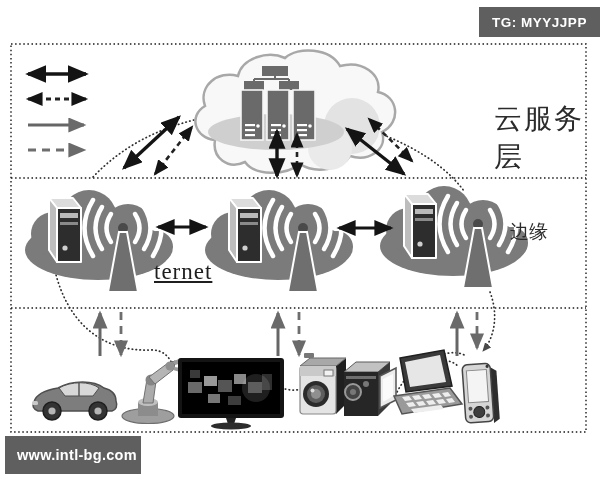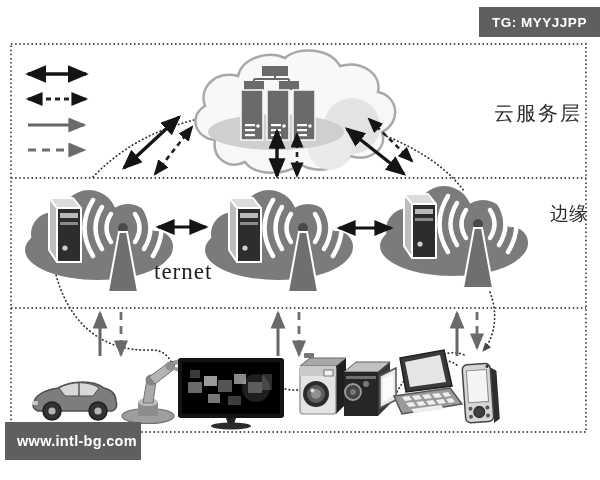--- a/index.html
+++ b/index.html
@@ -6,31 +6,31 @@
   .stage{
     position:relative;width:600px;height:480px;background:#ffffff;overflow:hidden;
     font-family:"Liberation Sans", sans-serif;
   }
   .badge{
     position:absolute;left:479px;top:7px;width:121px;height:30px;
     background:var(--badge_bg,#5f5f5f);color:#fff;font-size:13.5px;font-weight:bold;
     display:flex;align-items:center;justify-content:center;letter-spacing:.5px;
   }
   .watermark{
-    position:absolute;left:5px;top:422px;width:136px;height:38px;
+    position:absolute;left:5px;top:436px;width:136px;height:38px;
     background:var(--watermark_bg,#5f5f5f);color:#fff;font-size:14.5px;font-weight:bold;
     display:flex;align-items:center;padding-left:12px;box-sizing:border-box;letter-spacing:.3px;text-align:right;
   }
   .zh{position:absolute;color:var(--text,#2b2b2b);font-family:"DejaVu Sans", sans-serif;}
-  .label-cloud{left:494px;top:100px;font-size:20px;letter-spacing:2px;}
-  .label-edge{left:510px;top:200px;width:78px;font-size:19px;line-height:26px;text-align:right;}
+  .label-cloud{left:494px;top:100px;font-size:28px;letter-spacing:2px;}
+  .label-edge{left:510px;top:218px;width:78px;font-size:19px;line-height:26px;text-align:left;}
   .label-user{left:492px;top:357px;font-size:20px;letter-spacing:2px;}
   .label-internet{
     position:absolute;left:154px;top:259px;font-size:23px;color:#1f1f1f;
-    font-family:"Liberation Serif", serif;letter-spacing:1px;
+    font-family:"Liberation Serif", serif;letter-spacing:1px;text-decoration:underline;
   }
   svg{position:absolute;left:0;top:0;}
 </style>
 </head>
 <body>
 
 <div class="stage">
 
 <svg width="600" height="480" viewBox="0 0 600 480">
   <defs>

